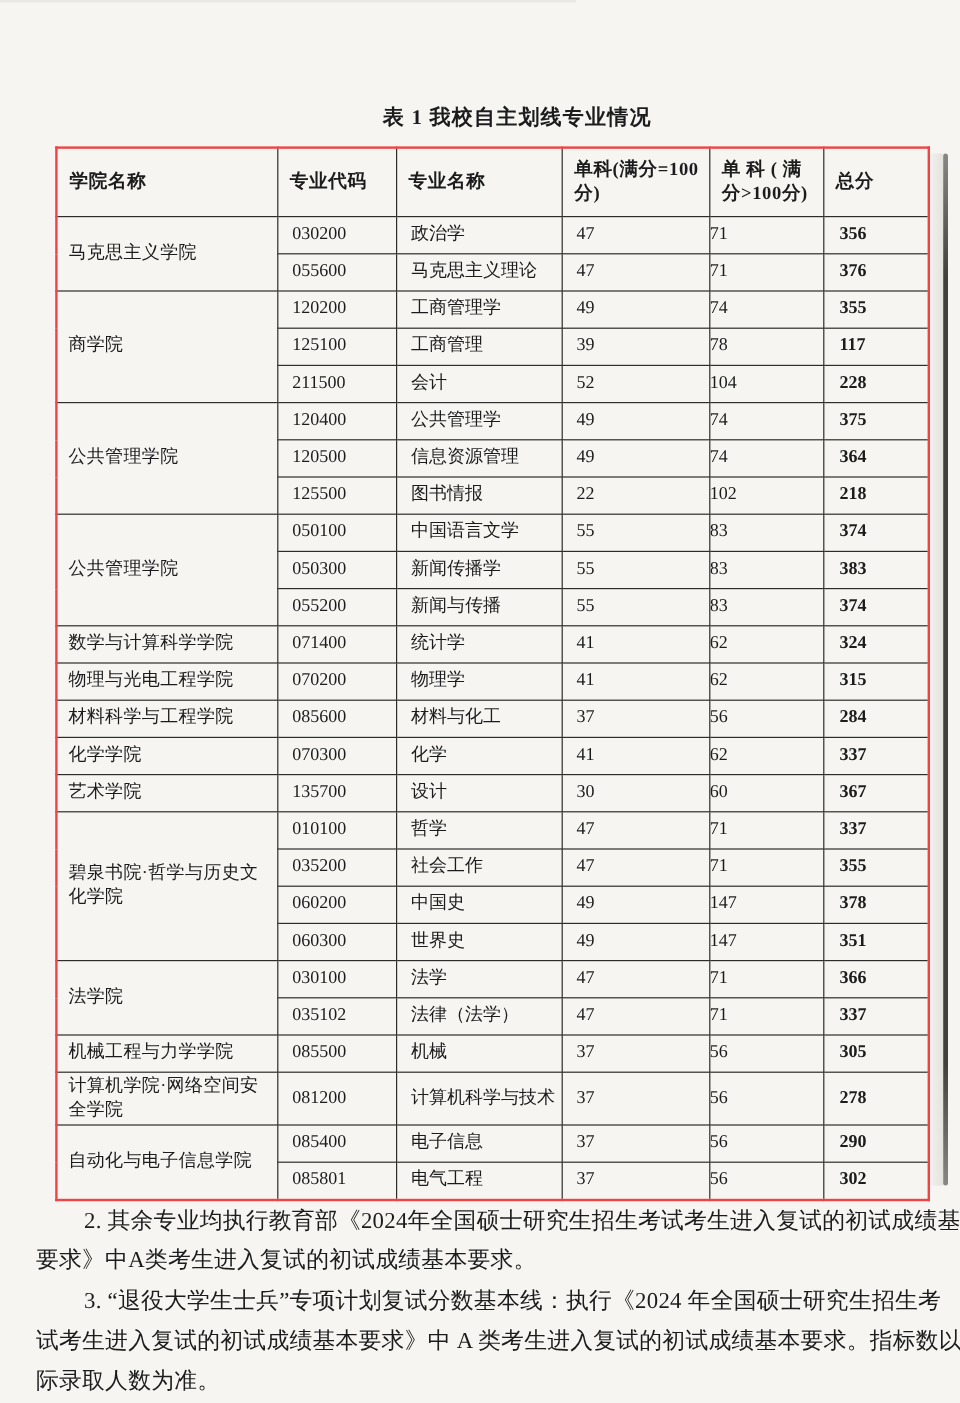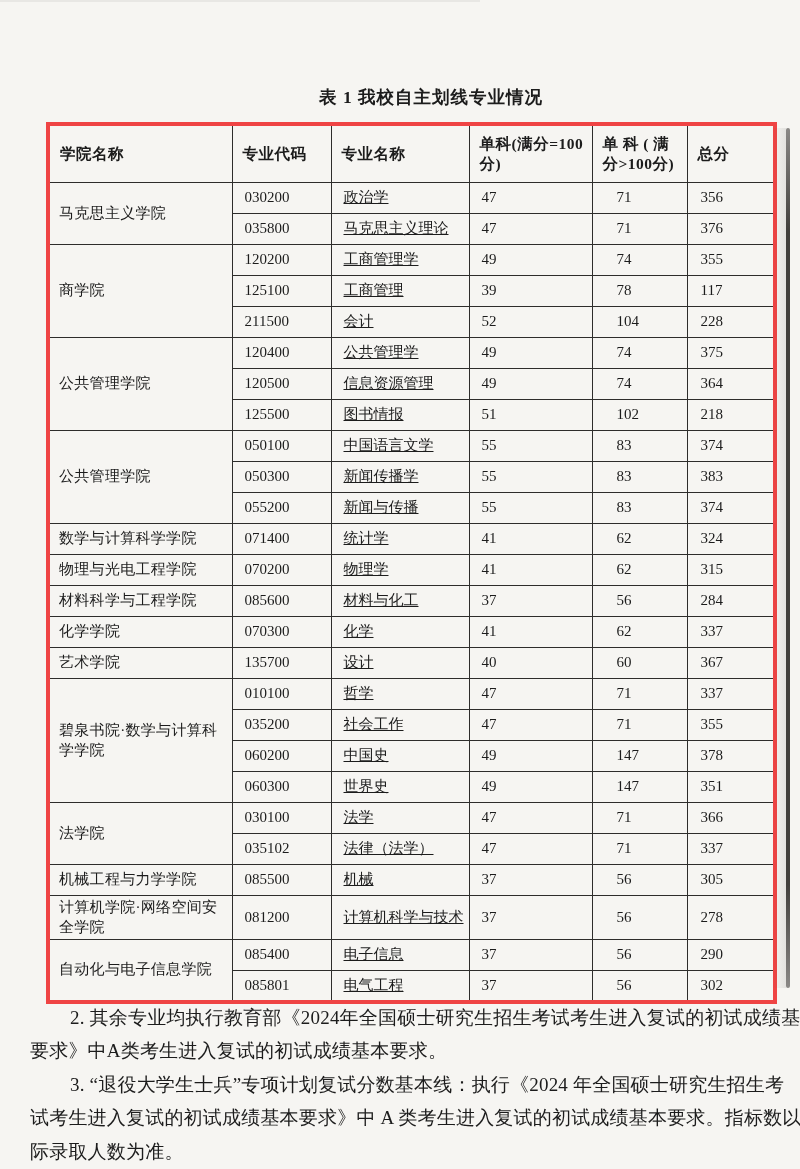--- a/index.html
+++ b/index.html
@@ -21,43 +21,43 @@
     font-weight:bold;
     font-size:17.5px;
     letter-spacing:1px;
   }
   table.score-table {
     position:absolute; left:46px; top:122px;
     width:727px;
     border-collapse:collapse;
     table-layout:fixed;
     font-size:15px;
-    border:4px solid #ef4444;
+    border:2px solid #ef4444;
   }
   .score-table th, .score-table td {
     border:1.4px solid #2e2d2b;
     vertical-align:middle;
     text-align:left;
     padding:2px 4px 2px 10px;
     line-height:1.3;
     overflow:hidden;
   }
   .score-table thead th {
     font-weight:bold;
     font-size:15.5px;
     height:52px;
     letter-spacing:0.5px;
   }
   .score-table tbody tr { height:31px; }
   .score-table td.college { padding-left:9px; letter-spacing:0.3px; }
   .score-table td.code   { padding-left:12px; }
-  .score-table td.major  { padding-left:12px;text-decoration:underline; }
+  .score-table td.major  { padding-left:12px; }
   .score-table td.score1 { padding-left:12px; }
-  .score-table td.score2 { padding-left:24px; }
-  .score-table td.total  { padding-left:13px; font-weight:normal; }
+  .score-table td.score2 { padding-left:0; }
+  .score-table td.total  { padding-left:13px; font-weight:bold; }
   .notes {
     position:absolute; left:30px; top:1001px;
     width:900px;
     font-size:19px;
     line-height:33.4px;
     letter-spacing:0.2px;
   }
   .note-line { white-space:nowrap; }
   .note-line.indent { text-indent:40px; }
   .edge-shade {
@@ -99,21 +99,21 @@
   <tbody id="score-tbody">
       <tr>
         <td rowspan="2" class="college">马克思主义学院</td>
         <td class="code">030200</td>
         <td class="major">政治学</td>
         <td class="score1">47</td>
         <td class="score2">71</td>
         <td class="total">356</td>
       </tr>
       <tr>
-        <td class="code">035800</td>
+        <td class="code">055600</td>
         <td class="major">马克思主义理论</td>
         <td class="score1">47</td>
         <td class="score2">71</td>
         <td class="total">376</td>
       </tr>
       <tr>
         <td rowspan="3" class="college">商学院</td>
         <td class="code">120200</td>
         <td class="major">工商管理学</td>
         <td class="score1">49</td>
@@ -145,21 +145,21 @@
       <tr>
         <td class="code">120500</td>
         <td class="major">信息资源管理</td>
         <td class="score1">49</td>
         <td class="score2">74</td>
         <td class="total">364</td>
       </tr>
       <tr>
         <td class="code">125500</td>
         <td class="major">图书情报</td>
-        <td class="score1">51</td>
+        <td class="score1">22</td>
         <td class="score2">102</td>
         <td class="total">218</td>
       </tr>
       <tr>
         <td rowspan="3" class="college">公共管理学院</td>
         <td class="code">050100</td>
         <td class="major">中国语言文学</td>
         <td class="score1">55</td>
         <td class="score2">83</td>
         <td class="total">374</td>
@@ -207,26 +207,26 @@
         <td class="code">070300</td>
         <td class="major">化学</td>
         <td class="score1">41</td>
         <td class="score2">62</td>
         <td class="total">337</td>
       </tr>
       <tr>
         <td rowspan="1" class="college">艺术学院</td>
         <td class="code">135700</td>
         <td class="major">设计</td>
-        <td class="score1">40</td>
+        <td class="score1">30</td>
         <td class="score2">60</td>
         <td class="total">367</td>
       </tr>
       <tr>
-        <td rowspan="4" class="college">碧泉书院·数学与计算科学学院</td>
+        <td rowspan="4" class="college">碧泉书院·哲学与历史文化学院</td>
         <td class="code">010100</td>
         <td class="major">哲学</td>
         <td class="score1">47</td>
         <td class="score2">71</td>
         <td class="total">337</td>
       </tr>
       <tr>
         <td class="code">035200</td>
         <td class="major">社会工作</td>
         <td class="score1">47</td>

